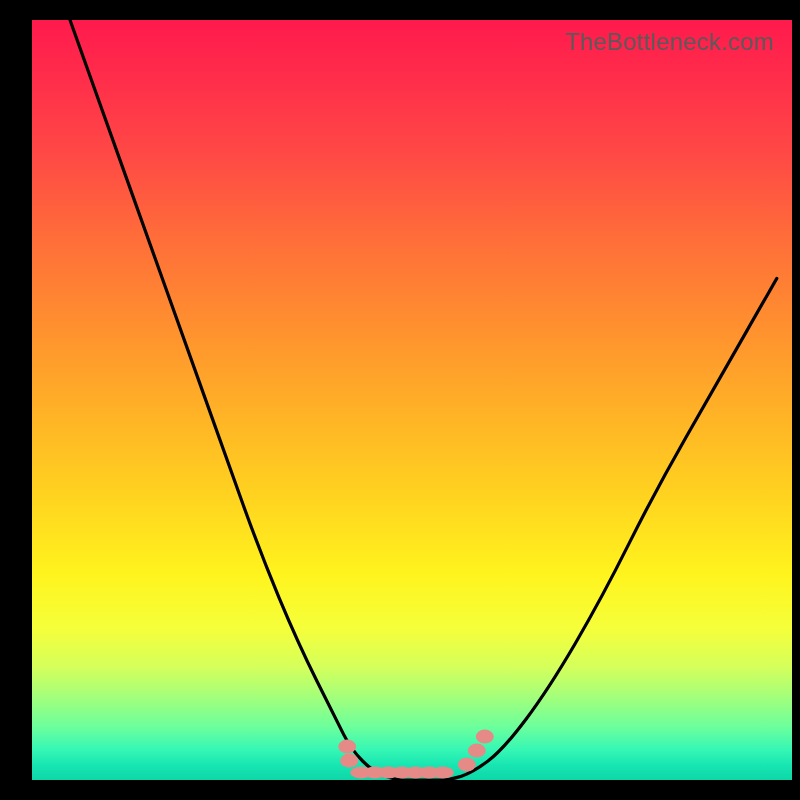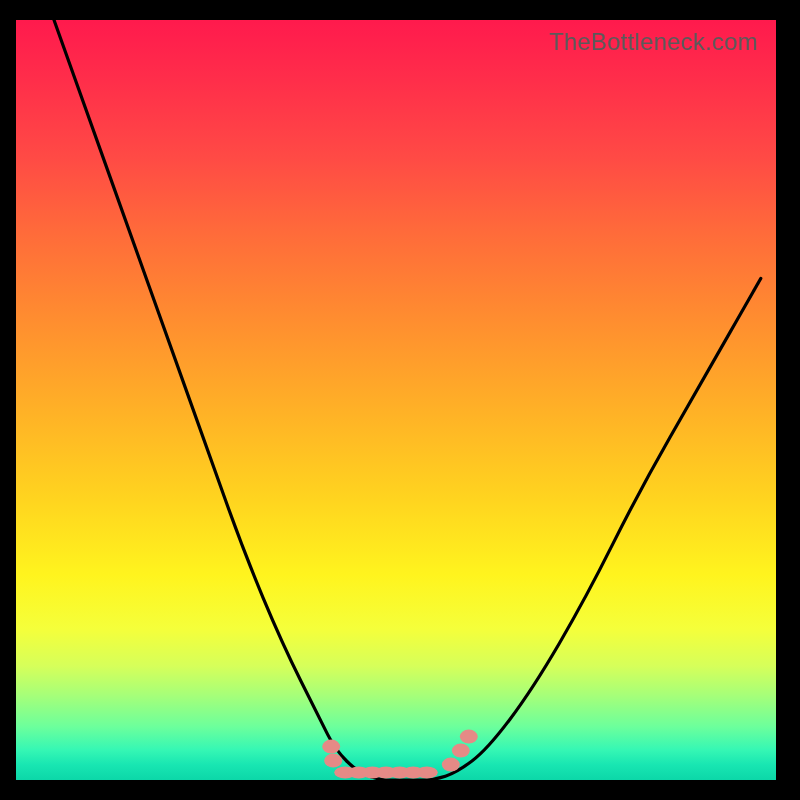--- a/index.html
+++ b/index.html
@@ -6,21 +6,21 @@
     margin: 0;
     padding: 0;
     width: 800px;
     height: 800px;
     background: #000;
     overflow: hidden;
     font-family: Arial, Helvetica, sans-serif;
   }
   .frame {
     position: absolute;
-    left: 16px;
+    left: 32px;
     top: 20px;
     width: 760px;
     height: 548px;
     background: #5eead4;
   }
   .plot {
     position: absolute;
     left: 0;
     top: 0;
     width: 760px;

